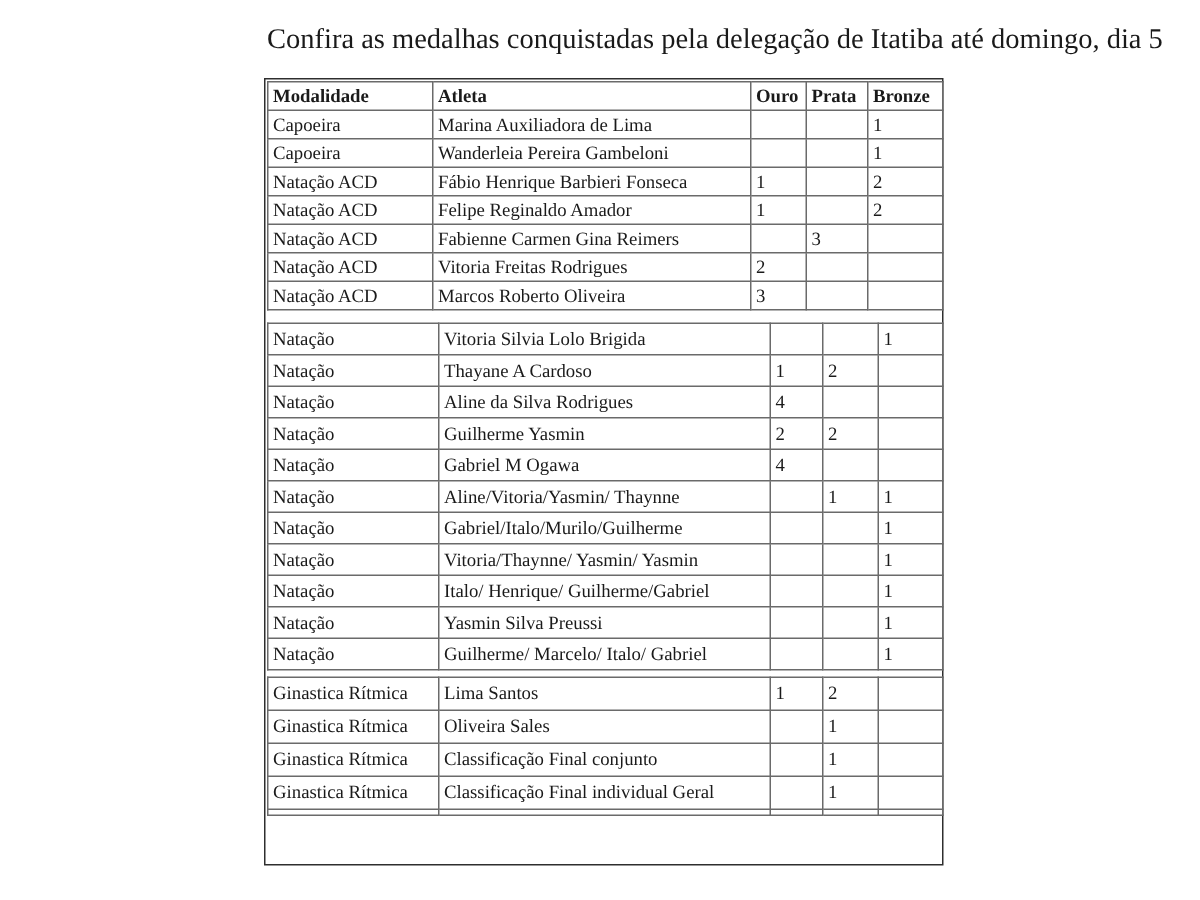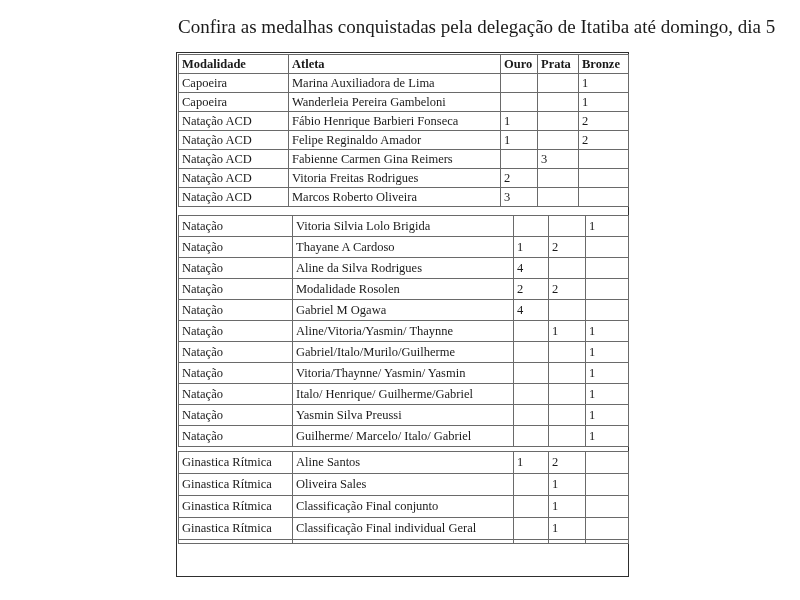--- a/index.html
+++ b/index.html
@@ -124,21 +124,21 @@
       </tr>
       <tr>
         <td>Natação</td>
         <td>Aline da Silva Rodrigues</td>
         <td>4</td>
         <td></td>
         <td></td>
       </tr>
       <tr>
         <td>Natação</td>
-        <td>Modalidade Rosolen</td>
+        <td>Guilherme Yasmin</td>
         <td>2</td>
         <td>2</td>
         <td></td>
       </tr>
       <tr>
         <td>Natação</td>
         <td>Gabriel M Ogawa</td>
         <td>4</td>
         <td></td>
         <td></td>
@@ -192,21 +192,21 @@
   <colgroup>
       <col style="width:114px">
       <col style="width:221px">
       <col style="width:35px">
       <col style="width:37px">
       <col style="width:43px">
     </colgroup>
   <tbody id="body3">
       <tr>
         <td>Ginastica Rítmica</td>
-        <td>Aline Santos</td>
+        <td>Lima Santos</td>
         <td>1</td>
         <td>2</td>
         <td></td>
       </tr>
       <tr>
         <td>Ginastica Rítmica</td>
         <td>Oliveira Sales</td>
         <td></td>
         <td>1</td>
         <td></td>

